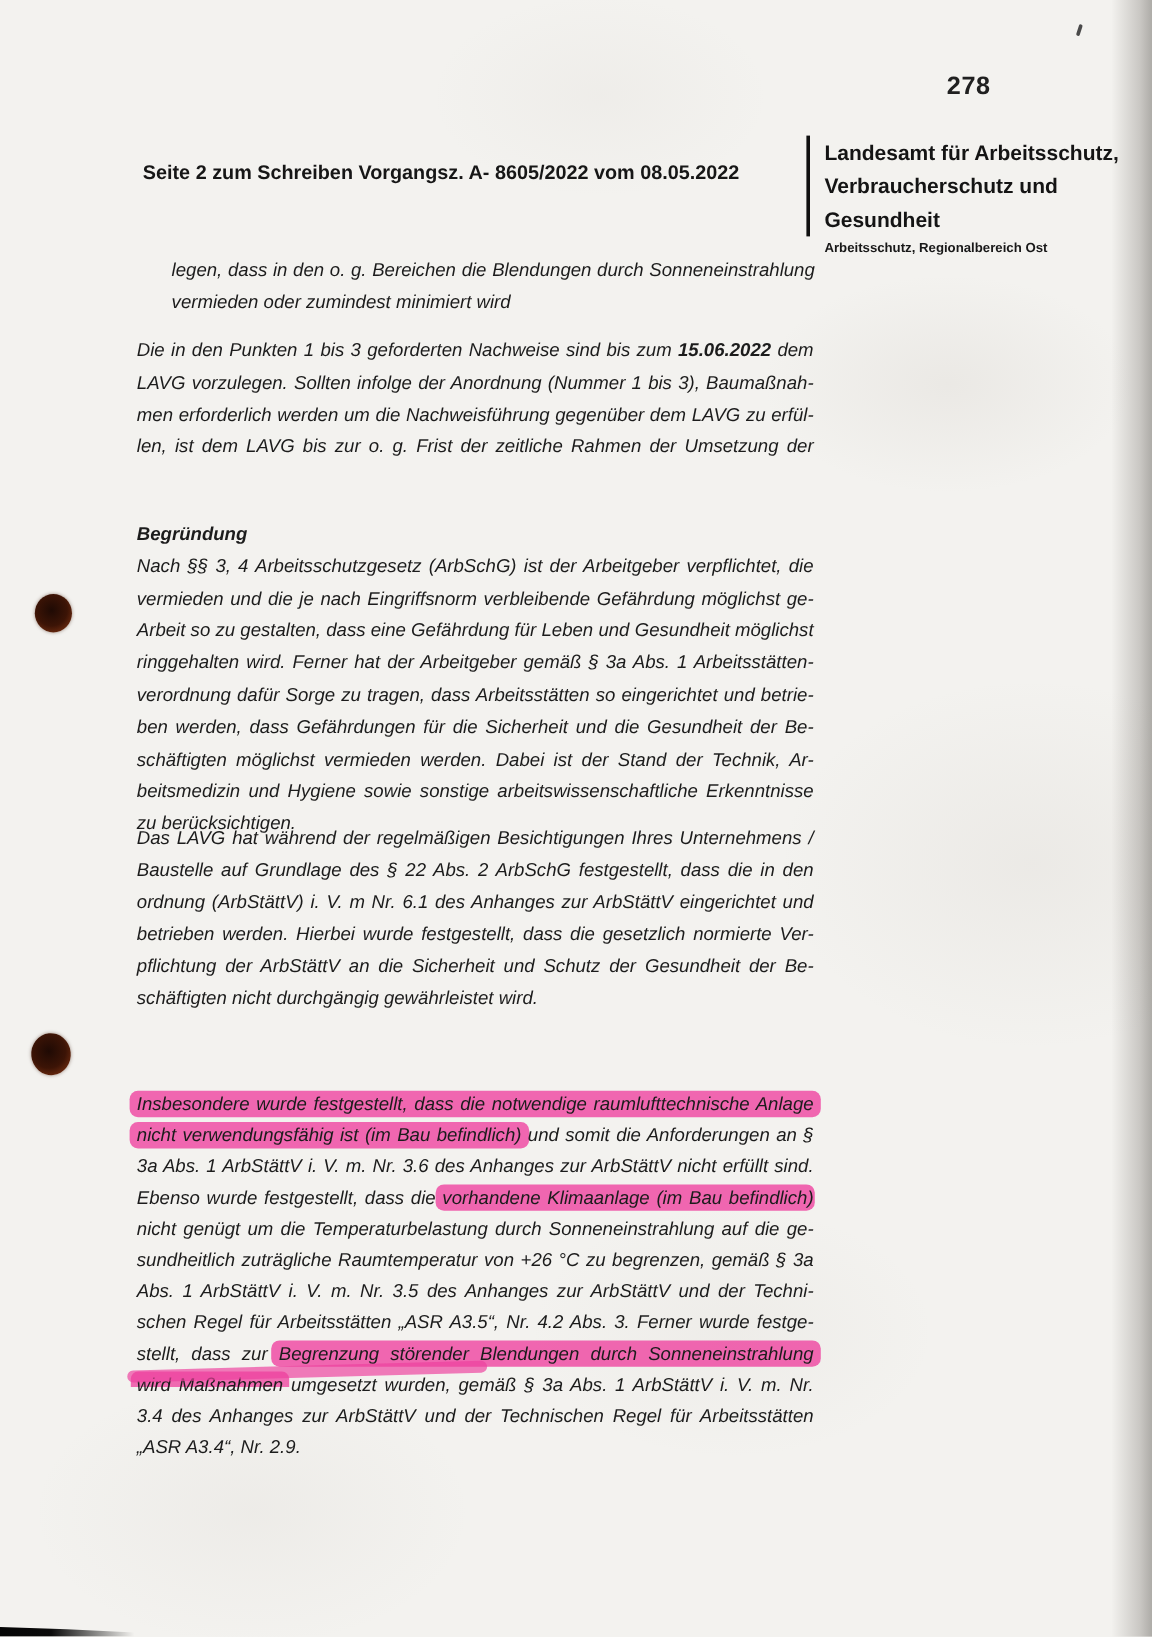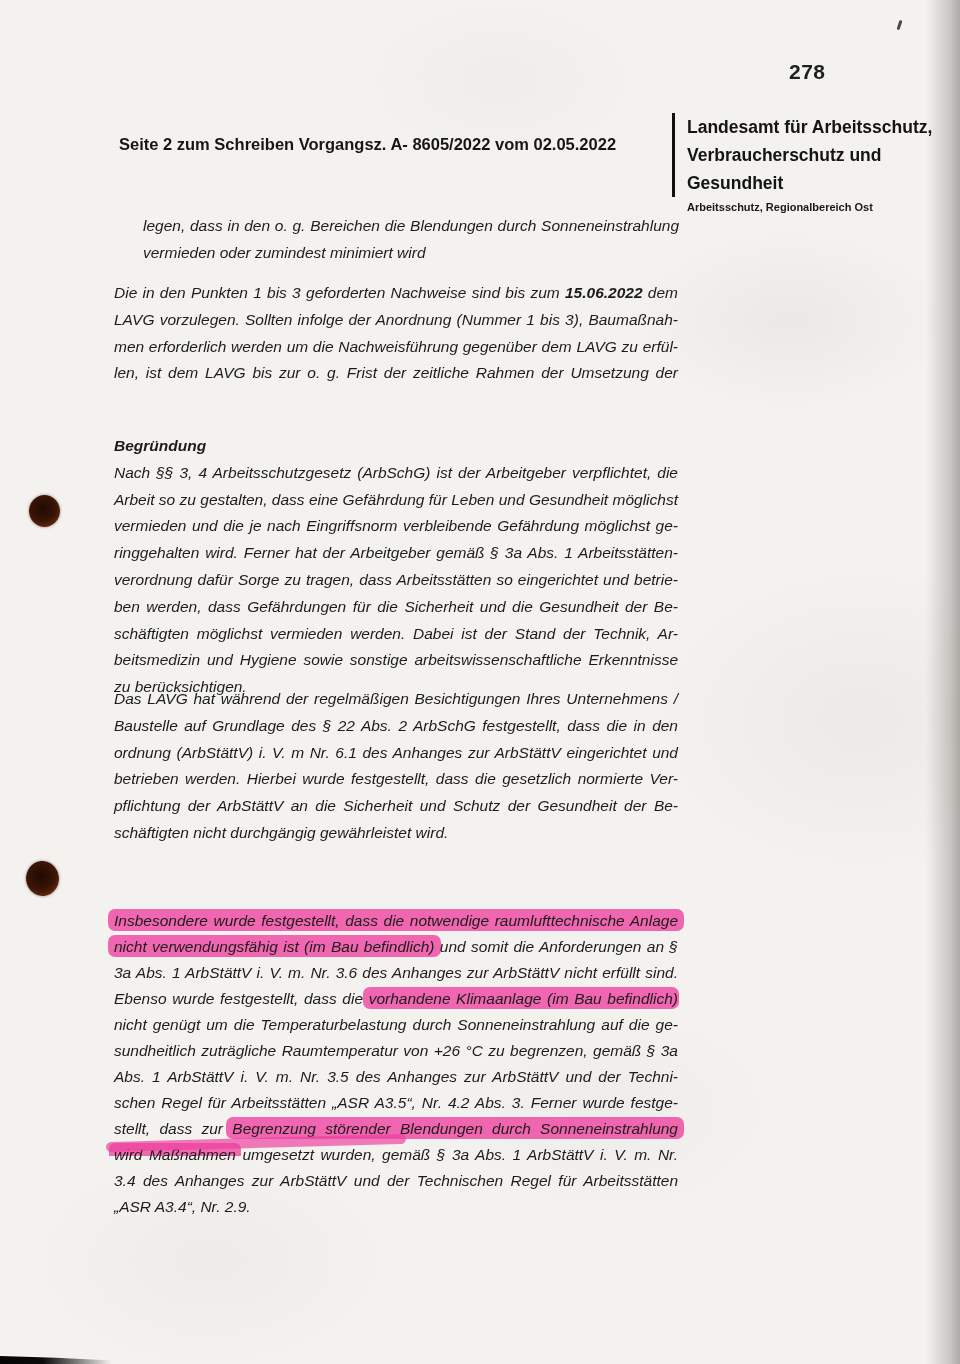--- a/index.html
+++ b/index.html
@@ -95,21 +95,21 @@
   #hole-bottom{left:26px;top:861px;width:33px;height:35px;transform:rotate(-6deg);}
 </style>
 </head>
 <body>
 
 <div class="texture"></div>
 
 <div class="corner-mark"></div>
 <div class="page-number">278</div>
 
-<div class="header-ref">Seite 2 zum Schreiben Vorgangsz. A- 8605/2022 vom 02.05.2022</div>
+<div class="header-ref">Seite 2 zum Schreiben Vorgangsz. A- 8605/2022 vom 08.05.2022</div>
 
 <div class="agency">
   <div>Landesamt für Arbeitsschutz,</div>
   <div>Verbraucherschutz und</div>
   <div>Gesundheit</div>
 </div>
 <div class="agency-sub">Arbeitsschutz, Regionalbereich Ost</div>
 
 <div class="para" id="intro">
   <div class="line">legen, dass in den o. g. Bereichen die Blendungen durch Sonneneinstrahlung</div>
@@ -119,22 +119,22 @@
 <div class="para" id="deadline">
   <div class="line"><span>Die in den Punkten 1 bis 3 geforderten Nachweise sind bis zum </span><b class="date">15.06.2022</b><span> dem</span></div>
   <div class="line">LAVG vorzulegen. Sollten infolge der Anordnung (Nummer 1 bis 3), Baumaßnah-</div>
   <div class="line">men erforderlich werden um die Nachweisführung gegenüber dem LAVG zu erfül-</div>
   <div class="line">len, ist dem LAVG bis zur o. g. Frist der zeitliche Rahmen der Umsetzung der</div>
 </div>
 
 <div class="para" id="begruendung">
   <div class="line heading">Begründung</div>
   <div class="line">Nach §§ 3, 4 Arbeitsschutzgesetz (ArbSchG) ist der Arbeitgeber verpflichtet, die</div>
+  <div class="line">vermieden und die je nach Eingriffsnorm verbleibende Gefährdung möglichst ge-</div>
   <div class="line">Arbeit so zu gestalten, dass eine Gefährdung für Leben und Gesundheit möglichst</div>
-  <div class="line">vermieden und die je nach Eingriffsnorm verbleibende Gefährdung möglichst ge-</div>
   <div class="line">ringgehalten wird. Ferner hat der Arbeitgeber gemäß § 3a Abs. 1 Arbeitsstätten-</div>
   <div class="line">verordnung dafür Sorge zu tragen, dass Arbeitsstätten so eingerichtet und betrie-</div>
   <div class="line">ben werden, dass Gefährdungen für die Sicherheit und die Gesundheit der Be-</div>
   <div class="line">schäftigten möglichst vermieden werden. Dabei ist der Stand der Technik, Ar-</div>
   <div class="line">beitsmedizin und Hygiene sowie sonstige arbeitswissenschaftliche Erkenntnisse</div>
   <div class="line last">zu berücksichtigen.</div>
 </div>
 
 <div class="para" id="lavg">
   <div class="line">Das LAVG hat während der regelmäßigen Besichtigungen Ihres Unternehmens /</div>

